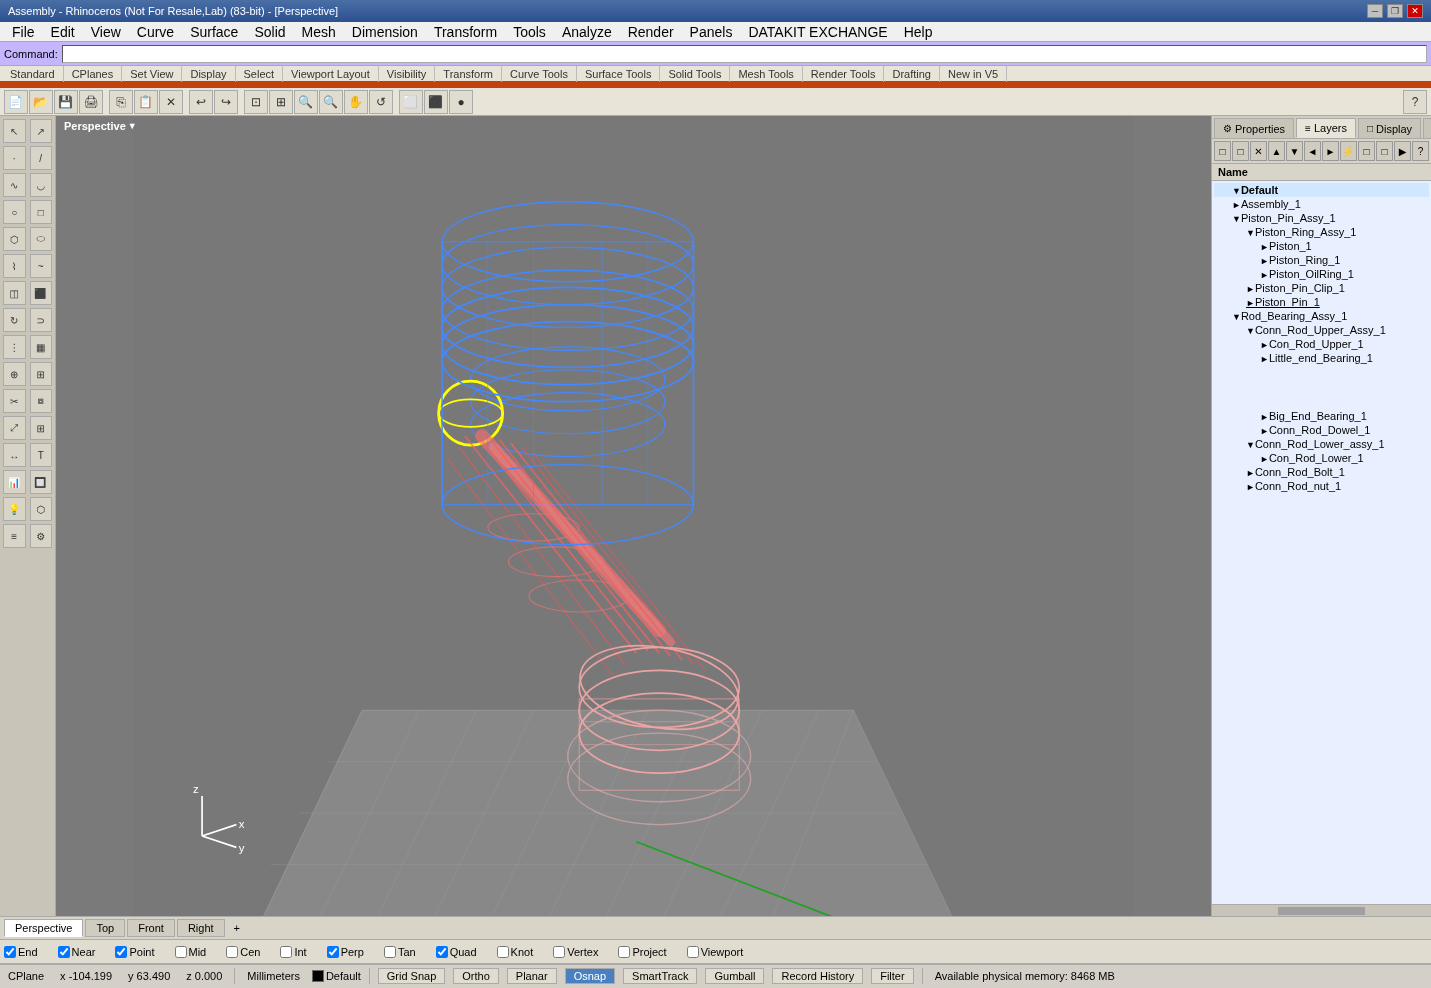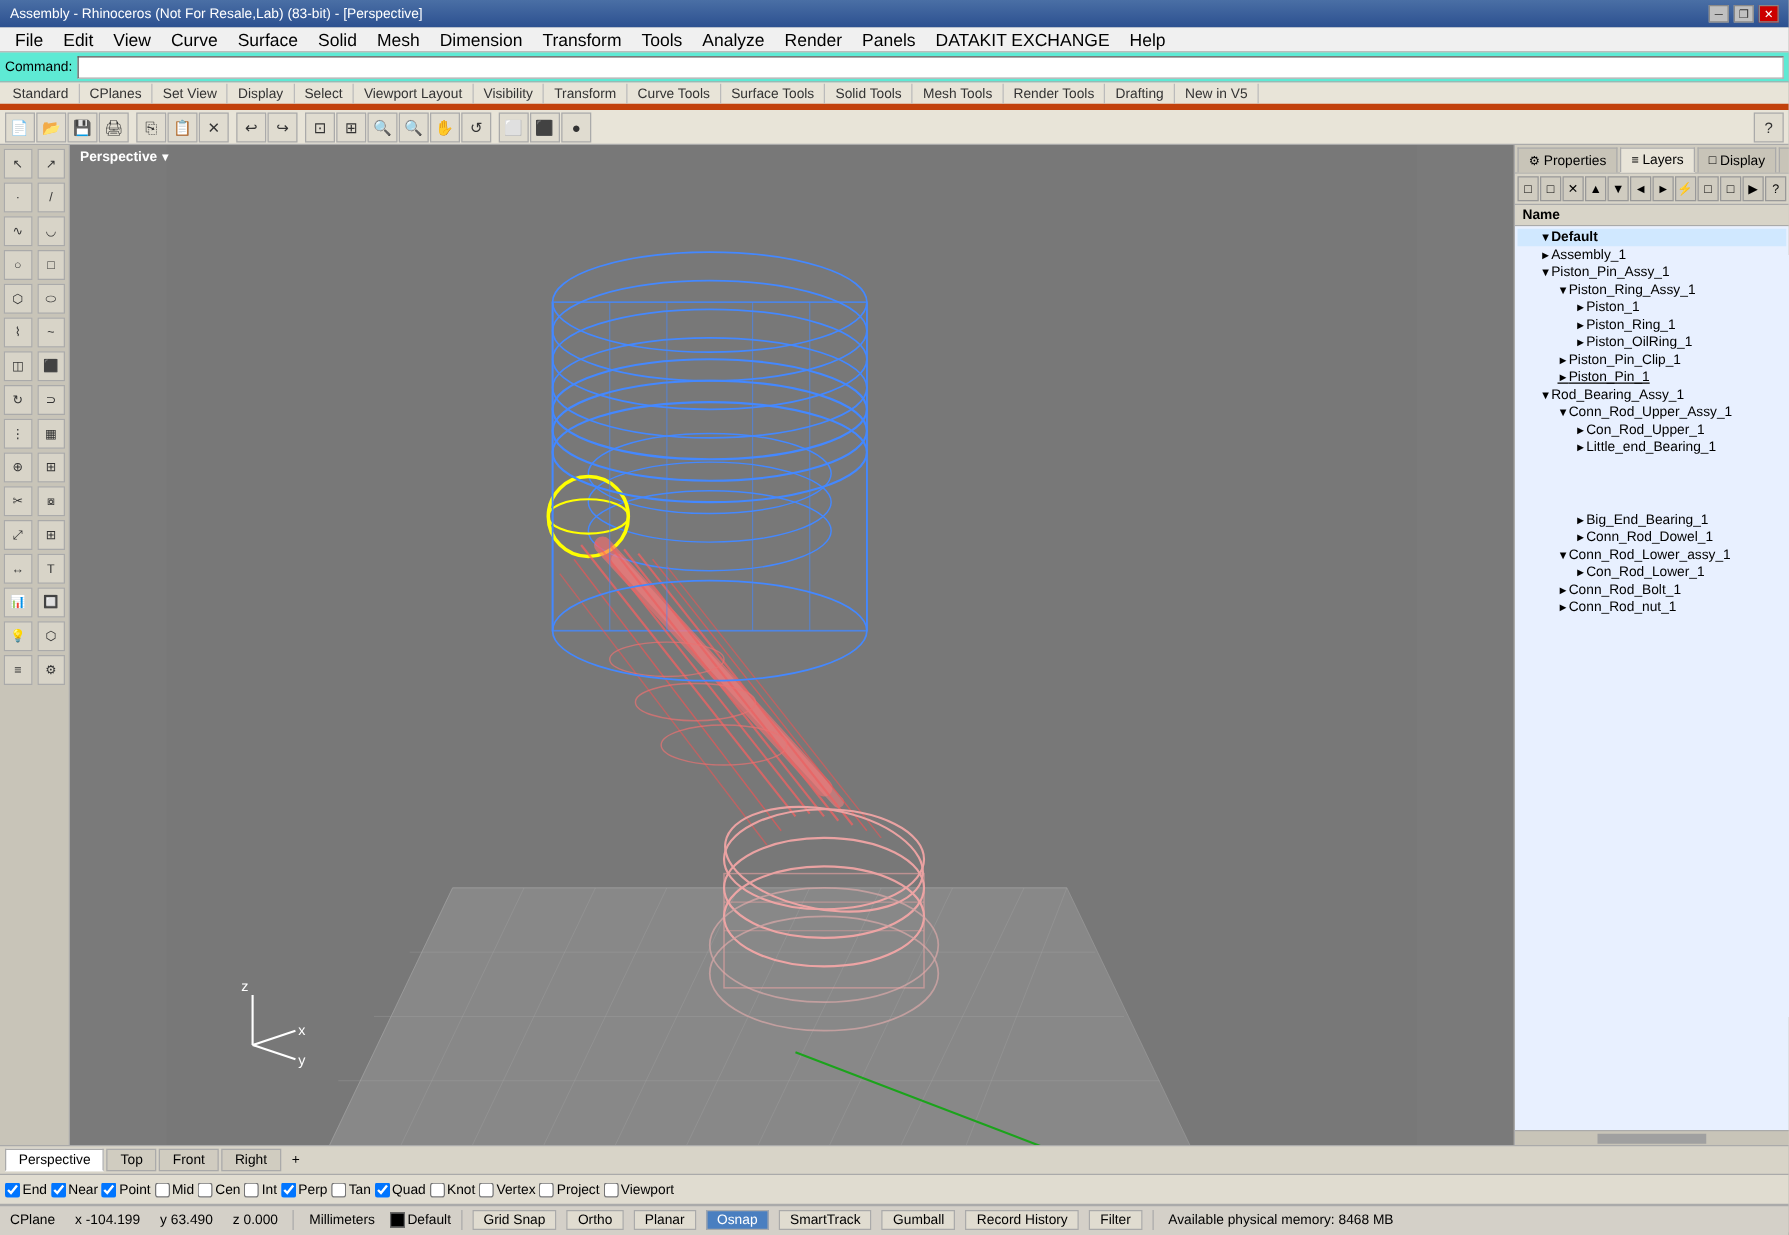--- a/index.html
+++ b/index.html
@@ -22,32 +22,32 @@
     #menubar {
       width: 100%; height: 20px; background: #f0f0f0; border-bottom: 1px solid #aaa;
       display: flex; align-items: center; padding: 0 4px;
     }
     .menu-item {
       padding: 2px 8px; font-size: 14px; cursor: pointer; color: #000;
     }
 
     
     #commandbar {
-      width: 100%; height: 24px; background: #5eead4; border-bottom: 1px solid #aaa;
+      width: 100%; height: 24px; background: #c4b5fd; border-bottom: 1px solid #aaa;
       display: flex; align-items: center; padding: 0 4px;
     }
     #commandbar label { font-size: 11px; margin-right: 4px; }
     #command-input {
       flex: 1; height: 18px; border: 1px inset #aaa; background: white;
       font-size: 11px; padding: 0 2px; outline: none;
     }
 
     
     #toolbar-tabs {
-      width: 100%; height: 22px; background: #e8e4d8; border-bottom: 5px solid #c2410c;
+      width: 100%; height: 22px; background: #e8e4d8; border-bottom: 7px solid #c2410c;
       display: flex; align-items: center; padding: 0 2px;
     }
     .toolbar-tab {
       padding: 2px 8px; font-size: 11px; cursor: pointer; color: #333;
       border-right: 1px solid #bbb;
     }
 
     
     #main-toolbar {
       width: 100%; height: 28px; background: #e8e4d8; border-bottom: 1px solid #aaa;
@@ -140,21 +140,21 @@
     .vp-tab {
       padding: 2px 10px; font-size: 11px; cursor: pointer; background: #d0ccc0;
       border: 1px solid #aaa; margin-right: 2px;
     }
     .vp-tab.active { background: white; border-bottom: 1px solid white; }
     .vp-tab-add { width: 20px; height: 18px; display: flex; align-items: center; justify-content: center; cursor: pointer; }
 
     
     #snap-toolbar {
       width: 100%; height: 24px; background: #e0dcd0; border-bottom: 1px solid #aaa;
-      display: flex; align-items: center; padding: 0 4px; gap: 3px;
+      display: flex; align-items: center; padding: 0 4px; gap: 20px;
     }
     .snap-item { display: flex; align-items: center; gap: 2px; font-size: 11px; }
     .snap-cb { width: 12px; height: 12px; cursor: pointer; }
 
     
     #statusbar {
       width: 100%; height: 22px; background: #d4d0c8; border-top: 1px solid #aaa;
       display: flex; align-items: center; padding: 0 4px; gap: 8px; font-size: 11px;
     }
     .status-item { padding: 0 4px; }

